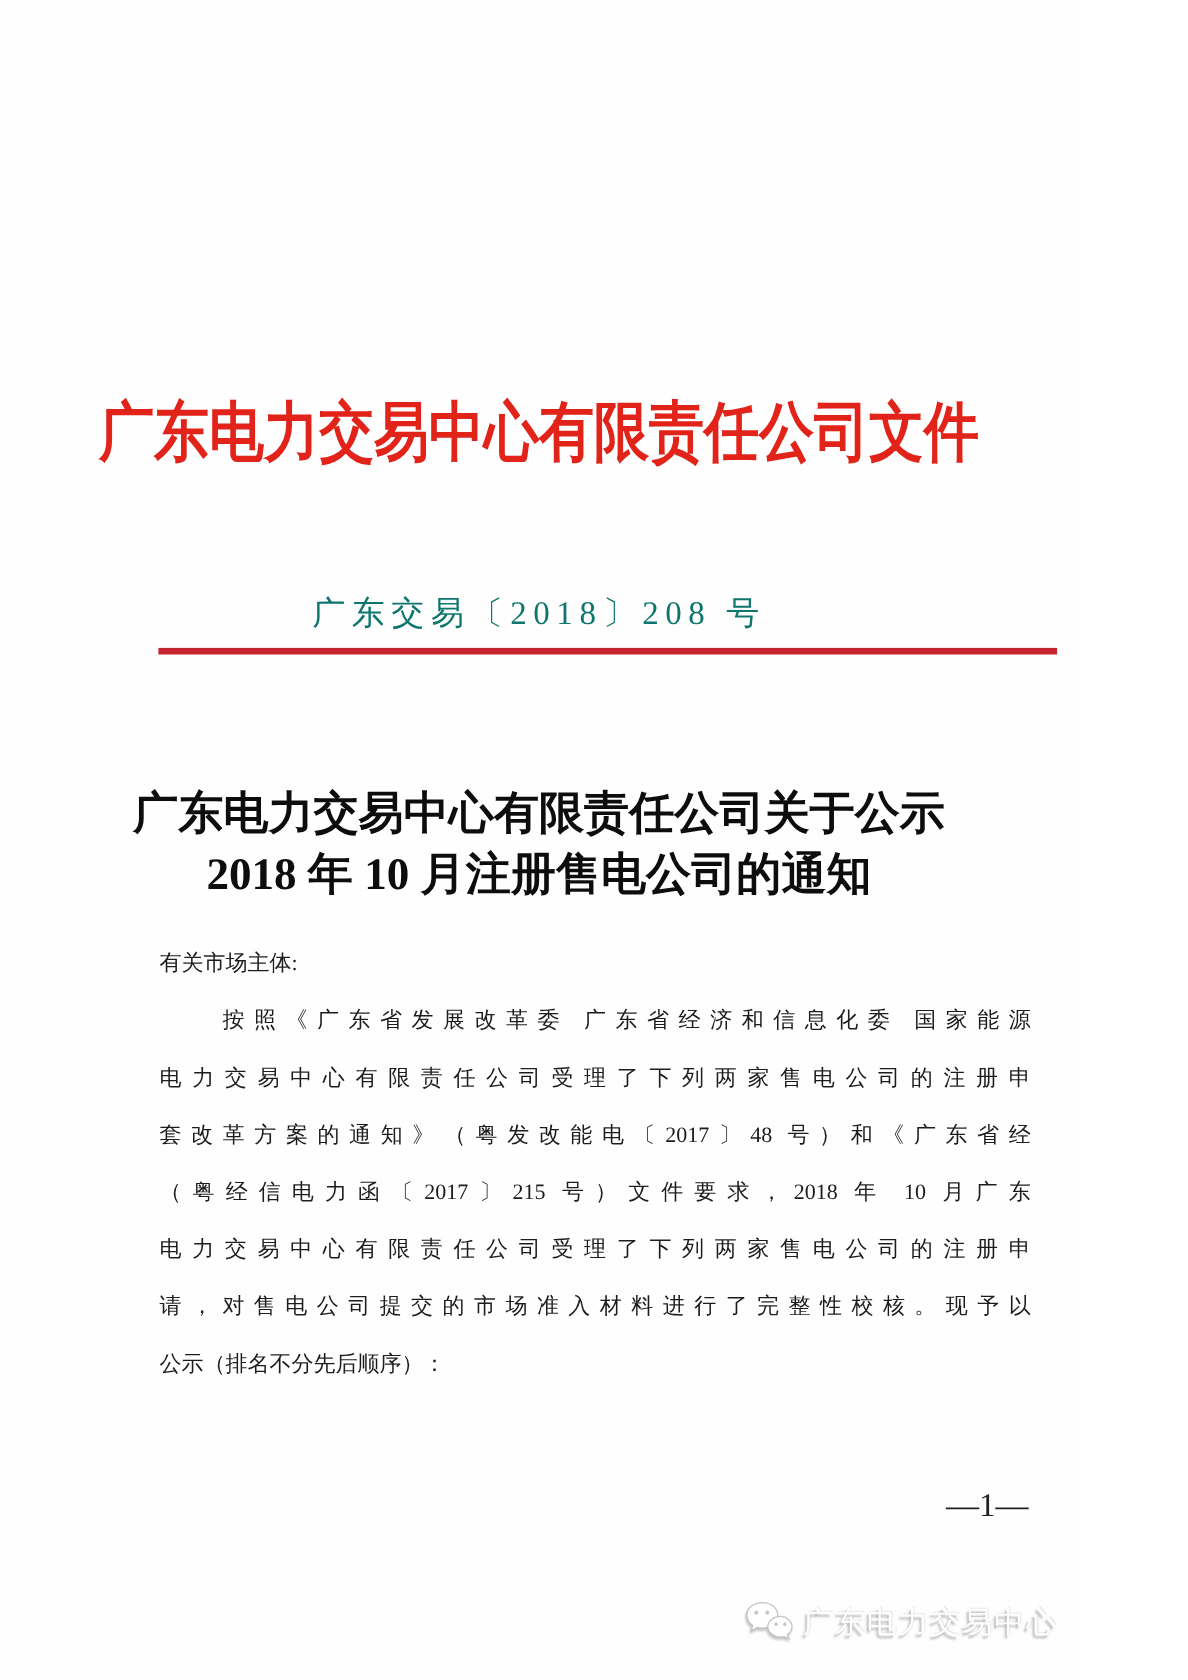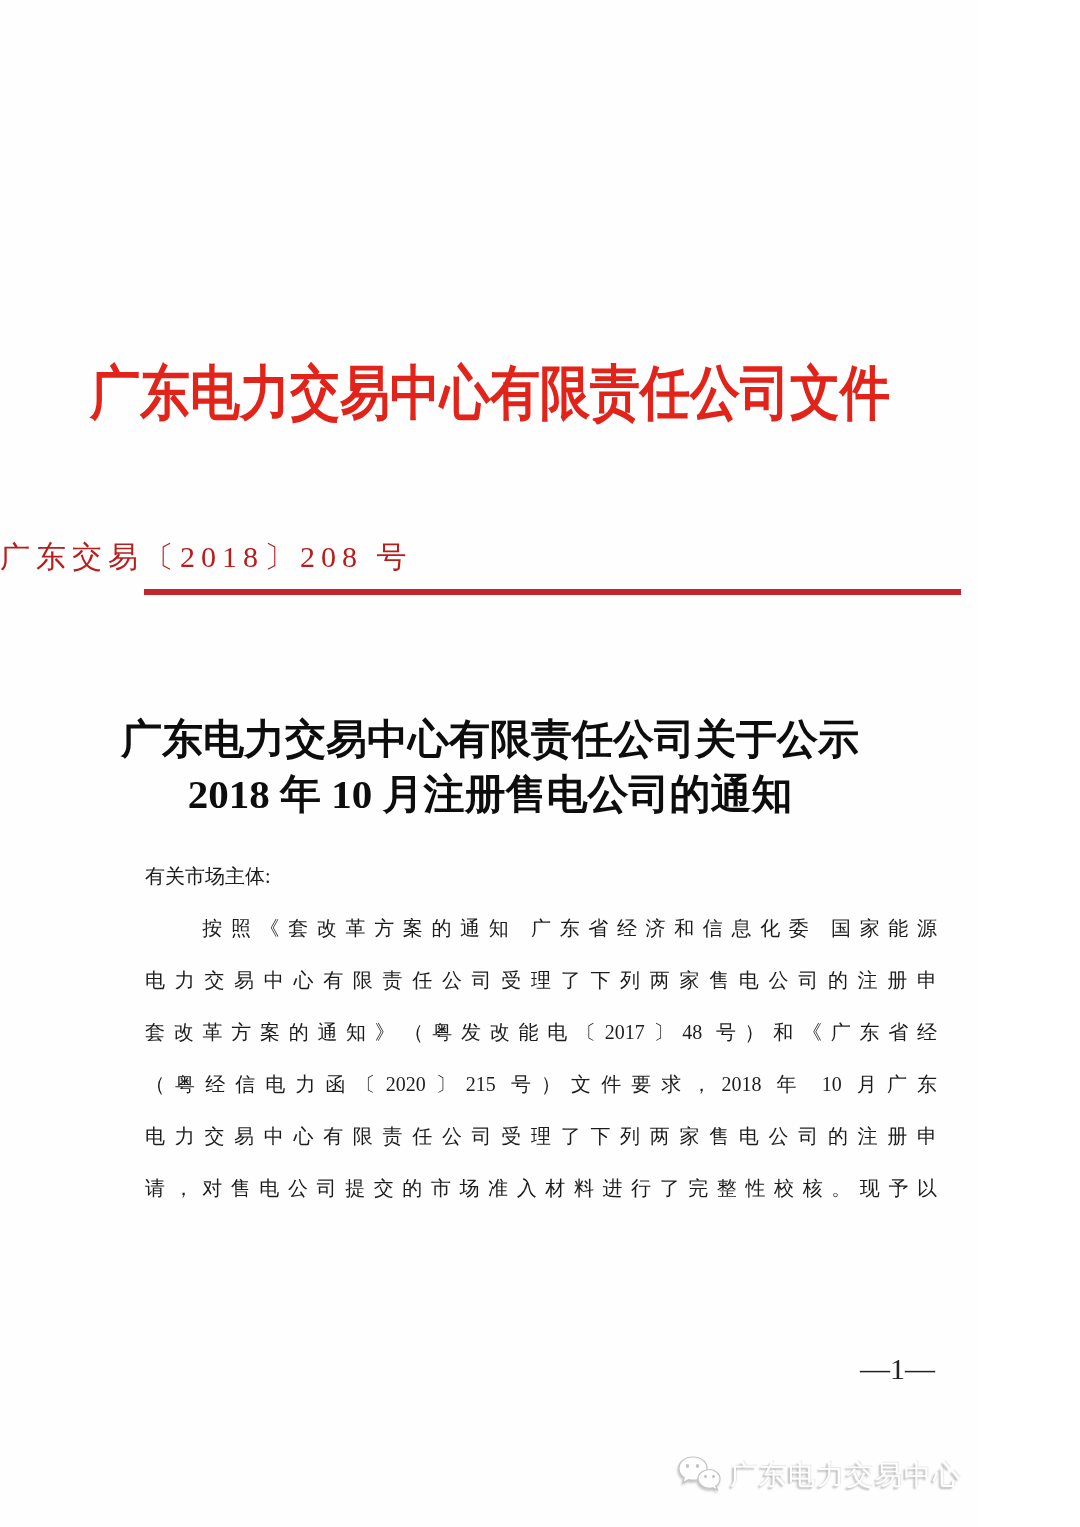--- a/index.html
+++ b/index.html
@@ -29,24 +29,24 @@
     color: var(--red-title, #e2231a);
     transform: scaleY(1.18);
     transform-origin: 50% 0;
     white-space: nowrap;
   }
   .doc-number {
     position: absolute;
     top: 537px;
     left: 0;
     width: 100%;
-    text-align: left;
+    text-align: center;
     font-size: 30px;
     letter-spacing: 6px;
-    color: #b91c1c;
+    color: #0f766e;
   }
   .red-line {
     position: absolute;
     top: 589px;
     left: 144px;
     width: 817px;
     height: 6px;
     background: var(--red-line, #c5262e);
   }
   .notice-title {
@@ -117,26 +117,27 @@
 
   <div class="red-line"></div>
 
   <div class="notice-title">
     <div>广东电力交易中心有限责任公司关于公示</div>
     <div>2018 年 10 月注册售电公司的通知</div>
   </div>
 
   <div class="body-block">
     <div class="body-line">有关市场主体:</div>
-    <div class="body-line just">　　按照《套改革方案的通知 广东省经济和信息化委 国家能源</div>
+    <div class="body-line just">　　按照《广东省发展改革委 广东省经济和信息化委 国家能源</div>
     <div class="body-line just">电力交易中心有限责任公司受理了下列两家售电公司的注册申</div>
     <div class="body-line just">套改革方案的通知》（粤发改能电〔2017〕48 号）和《广东省经</div>
-    <div class="body-line just">（粤经信电力函〔2020〕215 号）文件要求，2018 年 10 月广东</div>
+    <div class="body-line just">（粤经信电力函〔2017〕215 号）文件要求，2018 年 10 月广东</div>
     <div class="body-line just">电力交易中心有限责任公司受理了下列两家售电公司的注册申</div>
     <div class="body-line just">请，对售电公司提交的市场准入材料进行了完整性校核。现予以</div>
+    <div class="body-line">公示（排名不分先后顺序）：</div>
   </div>
 
   <div class="page-number">—1—</div>
 
   <div class="watermark">
     <span class="wm-icon">
       <svg width="46" height="40" viewBox="0 0 46 40" xmlns="http://www.w3.org/2000/svg">
         <g fill="#ffffff" stroke="#c4c4c4" stroke-width="1.2">
           <path d="M17 2 C9 2 3 7 3 13.5 c0 3.7 2 7 5.2 9.1 L7 27.5 l5.6-2.9 c1.4 .4 2.9 .6 4.4 .6 c8 0 14-5 14-11.7 C31 7 25 2 17 2 Z"></path>
           <path d="M33.5 14.5 c-6.3 0-11.5 4.2-11.5 9.4 c0 5.2 5.2 9.4 11.5 9.4 c1.2 0 2.4-.15 3.5-.45 L41.5 35 l-1.7-3.9 c2.6-1.7 4.2-4.3 4.2-7.2 c0-5.2-5.2-9.4-10.5-9.4 Z"></path>

